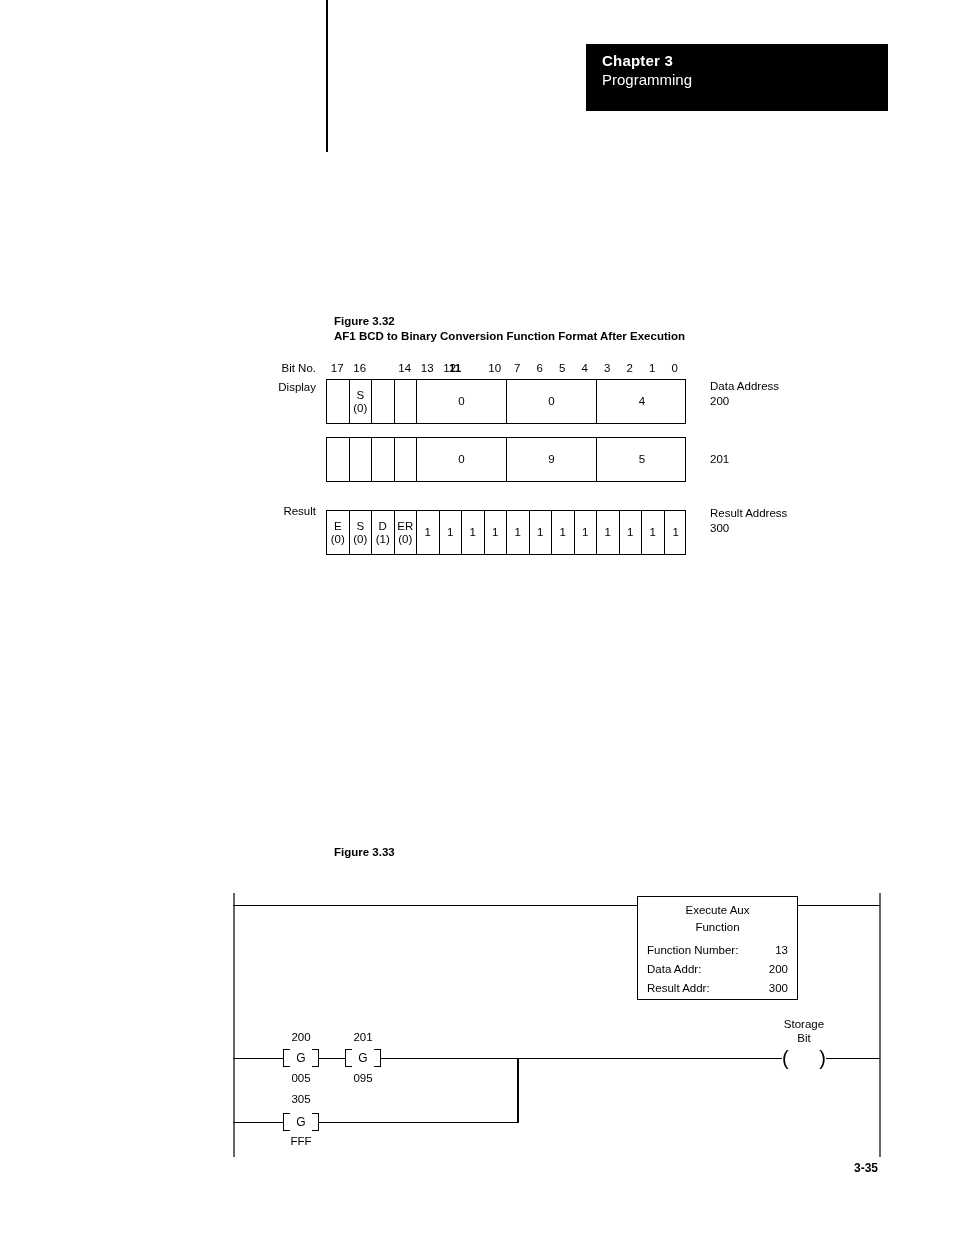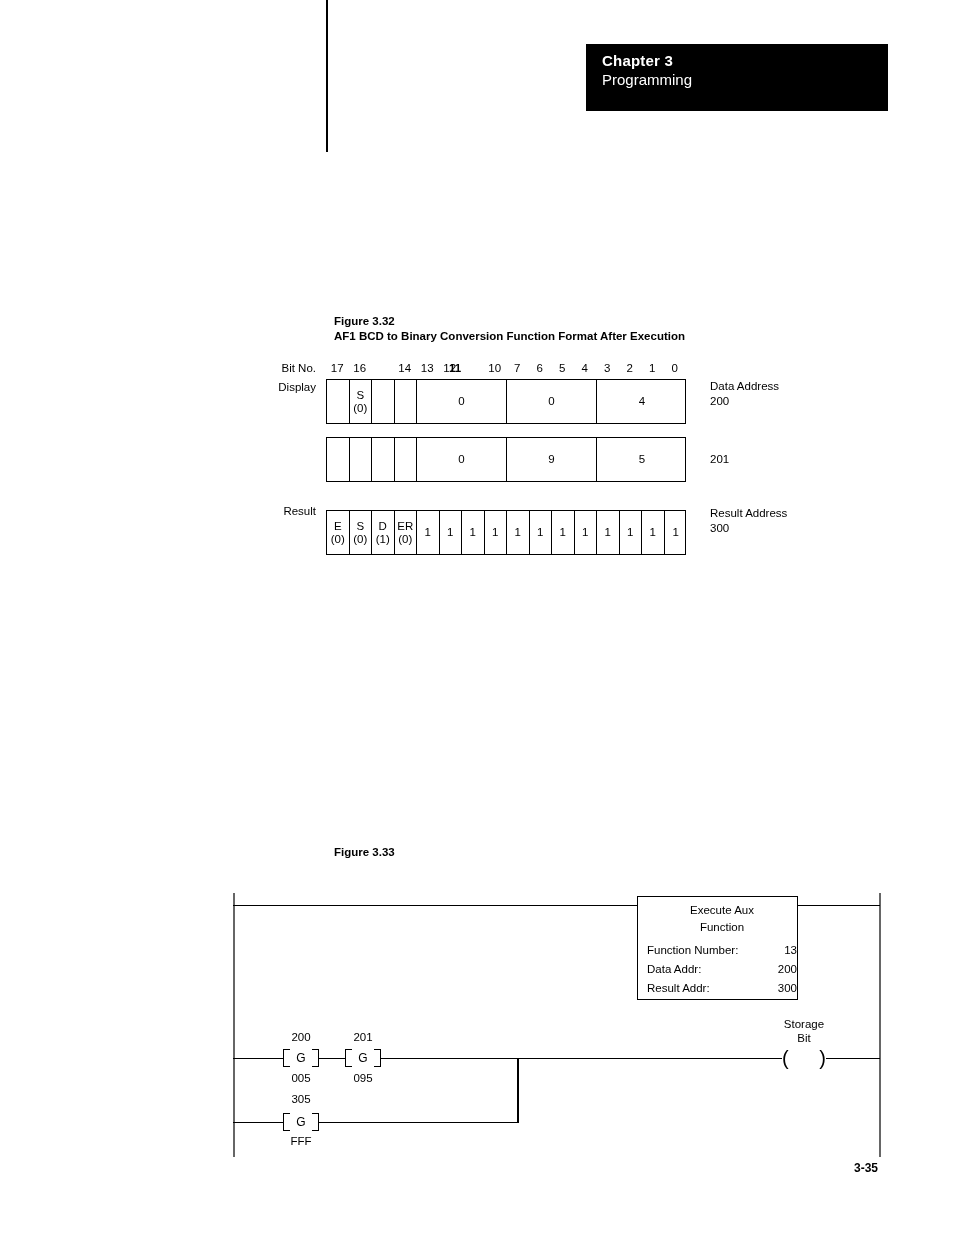--- a/index.html
+++ b/index.html
@@ -145,21 +145,21 @@
 
   .aux-block {
     position: absolute;
     left: 637px;
     top: 896px;
     width: 161px;
     height: 104px;
     border: 1.6px solid #000;
     box-sizing: border-box;
     background: #fff;
-    padding: 5px 0 0 9px;
+    padding: 5px 9px 0 9px;
   }
   .aux-title {
     text-align: center;
     font-size: 11.5px;
     line-height: 17px;
   }
   .aux-rows { margin-top: 5px; }
   .aux-row {
     display: flex;
     justify-content: space-between;

